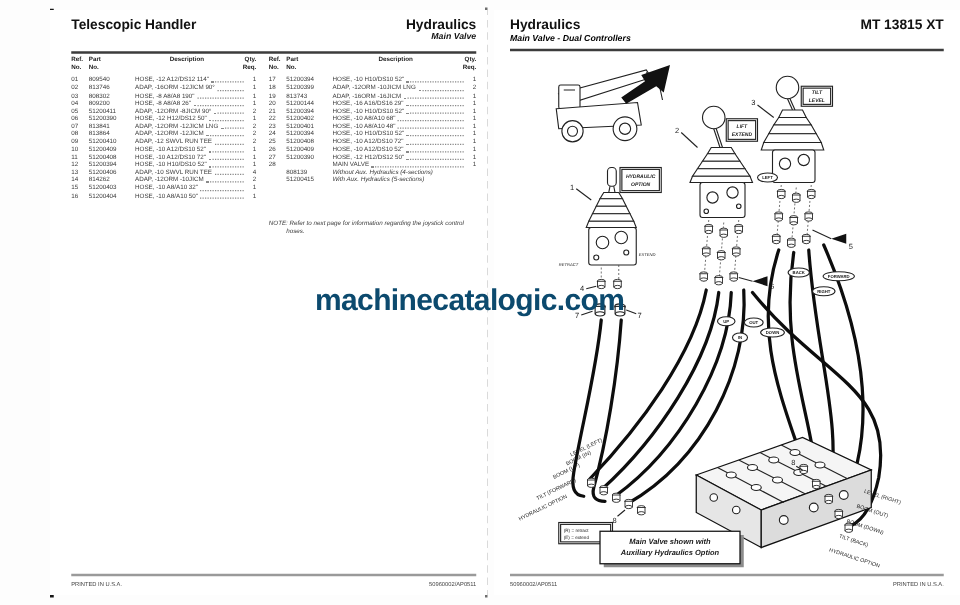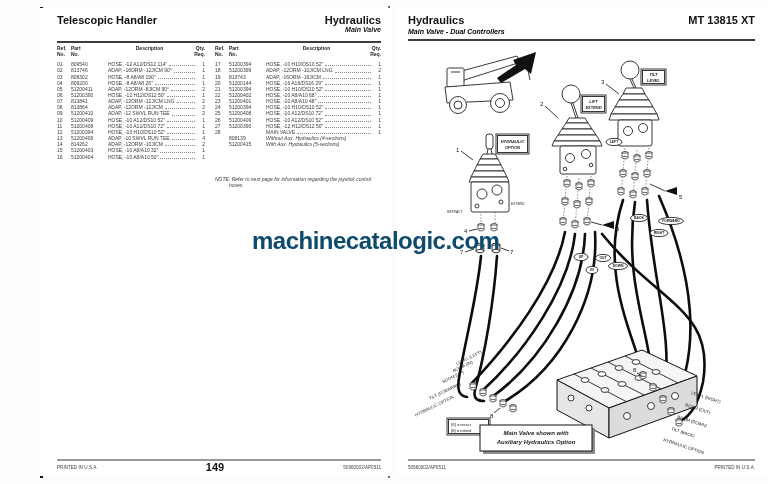--- a/index.html
+++ b/index.html
@@ -340,21 +340,20 @@
             <span class="part">51200415</span>
             <span class="desc">With Aux. Hydraulics (5-sections)</span>
           </div>
         </div>
     </div>
 
     <div class="tnote" style="left:175px; top:168px;">NOTE: Refer to next page for information regarding the joystick control hoses.</div>
 
     <div class="rule-footer" style="left:17px; top:451px; width:324px;"></div>
     <div class="f-small" style="left:17px; top:457px;">PRINTED IN U.S.A.</div>
-    <div class="f-page" style="left:0; top:453px; width:350px;">149</div>
     <div class="f-small" style="right:9px; top:457px;">50960002/AP0511</div>
   </div>
 
   <div class="watermark">machinecatalogic.com</div>
 
   <div class="page page-right">
     <div class="h-title" style="left:13px; top:6px;">Hydraulics</div>
     <div class="h-sub" style="position:absolute; left:13px; top:20px;">Main Valve - Dual Controllers</div>
     <div class="h-title" style="right:13px; top:6px;">MT 13815 XT</div>
     <div class="rule" style="left:13px; top:31px; width:347px;"></div>

